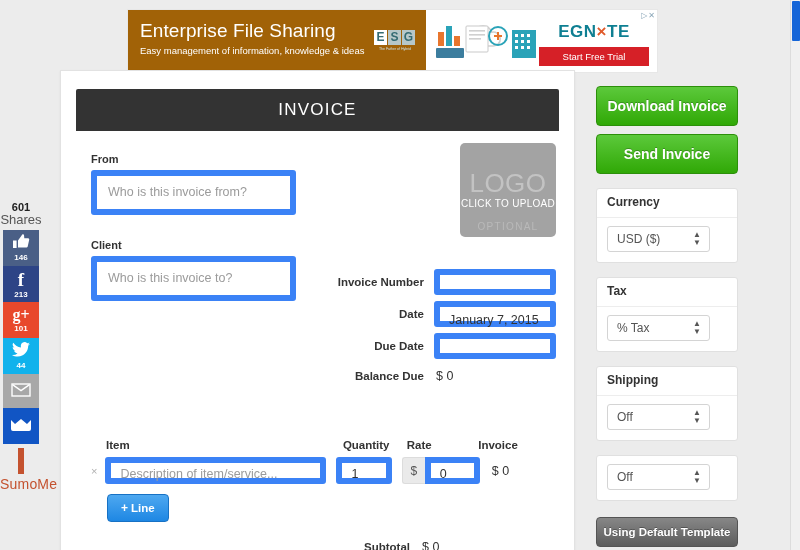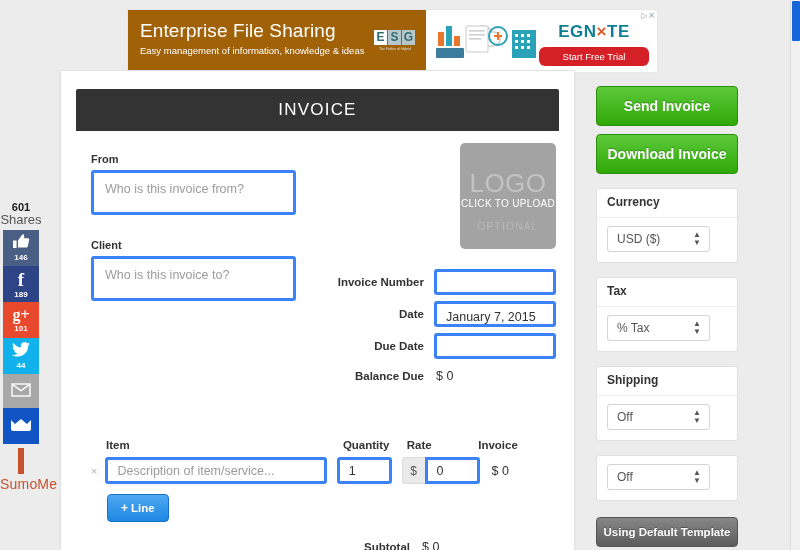--- a/index.html
+++ b/index.html
@@ -71,50 +71,50 @@
   }
   .esg-row span.d { background: #b6c7c9; }
   .esg-tag { font-size: 3.5px; color: #cfe0e2; margin-top: 2px; }
   .ad-right { flex: 1; position: relative; padding-left: 8px; }
   .ad-art { position: absolute; left: 6px; top: 10px; width: 110px; height: 44px; }
   .ad-brandwrap { position: absolute; right: 8px; top: 12px; width: 110px; text-align: center; }
   .ad-brand { font-size: 17px; font-weight: bold; color: #0e7f92; letter-spacing: .5px; }
   .ad-brand .x { color: #e05a2b; }
   .ad-cta {
     margin-top: 5px; background: #d62027; color: #fff;
-    font-size: 9.5px; padding: 4px 0; border-radius: 6px;
+    font-size: 9.5px; padding: 4px 0; border-radius: 0;
   }
   .ad-corner { position: absolute; right: 1px; top: 1px; font-size: 8px; color: #8aa6b8; letter-spacing: 1px; }
 
   
   .card {
     position: absolute; left: 60px; top: 70px;
     width: 515px; height: 480px;
     background: #fff; border: 1px solid #e2e2e2; border-bottom: none;
     box-shadow: 0 1px 2px rgba(0,0,0,.06);
     overflow: hidden;
   }
   .inv-head {
     margin: 18px 15px 0 15px; height: 42px; background: #333;
     color: #fff; display: flex; align-items: center; justify-content: center;
     font-size: 17px; letter-spacing: 1.2px; border-radius: 2px 2px 0 0;
   }
   .card-body { padding: 22px 30px 0 30px; position: relative; }
 
   .fld-label { font-size: 11px; font-weight: bold; color: #333; margin-bottom: 5px; }
   .box {
-    border: 3px solid #3b82f6; border-radius: 3px; background: #fff;
+    border: 6px solid #3b82f6; border-radius: 3px; background: #fff;
     font-size: 12.5px; color: #333; font-family: "Liberation Sans", sans-serif;
   }
   .box.ph { color: #9b9b9b; }
   .party-box { width: 205px; height: 45px; padding: 9px 11px; }
 
   .logo-box {
     position: absolute; right: 18px; top: 12px;
-    width: 96px; height: 106px; background: #a3a3a3; border-radius: 5px;
+    width: 96px; height: 94px; background: #a3a3a3; border-radius: 5px;
     color: #fff; text-align: center;
   }
   .logo-word { font-size: 26px; color: #c3c3c3; letter-spacing: .5px; padding-top: 26px; line-height: 28px; }
   .logo-click { font-size: 10px; letter-spacing: .3px; margin-top: 1px; }
   .logo-opt { font-size: 10px; color: #b9b9b9; letter-spacing: 1.3px; margin-top: 12px; }
 
   .meta { position: absolute; right: 18px; top: 138px; width: 230px; }
   .meta-row { display: flex; align-items: center; justify-content: flex-end; margin-bottom: 6px; }
   .meta-label { font-size: 11.5px; font-weight: bold; color: #333; margin-right: 10px; text-align: right; }
   .meta-input { width: 122px; height: 26px; padding: 4px 9px; line-height: 18px; }
@@ -196,21 +196,21 @@
         <span class="glyph">
           <svg width="17" height="15" viewBox="0 0 17 15">
               <path fill="#fff" d="M5 6.4 9.3.6c.5-.7 1.6-.4 1.7.5l.3 3.1h3.6c.9 0 1.5.8 1.3 1.6l-1.5 6.6c-.2.7-.8 1.2-1.5 1.2H5V6.4zM0 6.6h3.6V14H0z"></path>
             </svg>
         </span>
         <span class="cnt">146</span>
       </div>
 
       <div class="share-btn sb-fb">
         <span class="glyph" style="font-size:19px;font-weight:bold;font-family:'Liberation Serif',serif;">f</span>
-        <span class="cnt">189</span>
+        <span class="cnt">213</span>
       </div>
 
       <div class="share-btn sb-gp">
         <span class="glyph" style="font-size:16px;font-weight:bold;font-family:'Liberation Serif',serif;">g+</span>
         <span class="cnt">101</span>
       </div>
 
       <div class="share-btn sb-tw">
         <span class="glyph">
           <svg width="18" height="15" viewBox="0 0 18 15">
@@ -362,22 +362,22 @@
           <div class="tot-label">Subtotal</div>
           <div class="tot-val">$ 0</div>
         </div>
 
       </div>
 
     </div>
   </div>
 
   <div class="side">
+    <div class="btn-big btn-green">Download Invoice</div>
     <div class="btn-big btn-green">Send Invoice</div>
-    <div class="btn-big btn-green">Download Invoice</div>
 
     <div class="panel">
       <div class="panel-title">Currency</div>
       <div class="sel">
         <span>USD ($)</span>
         <span class="arrows">▲<br>▼</span>
       </div>
     </div>
 
     <div class="panel">

